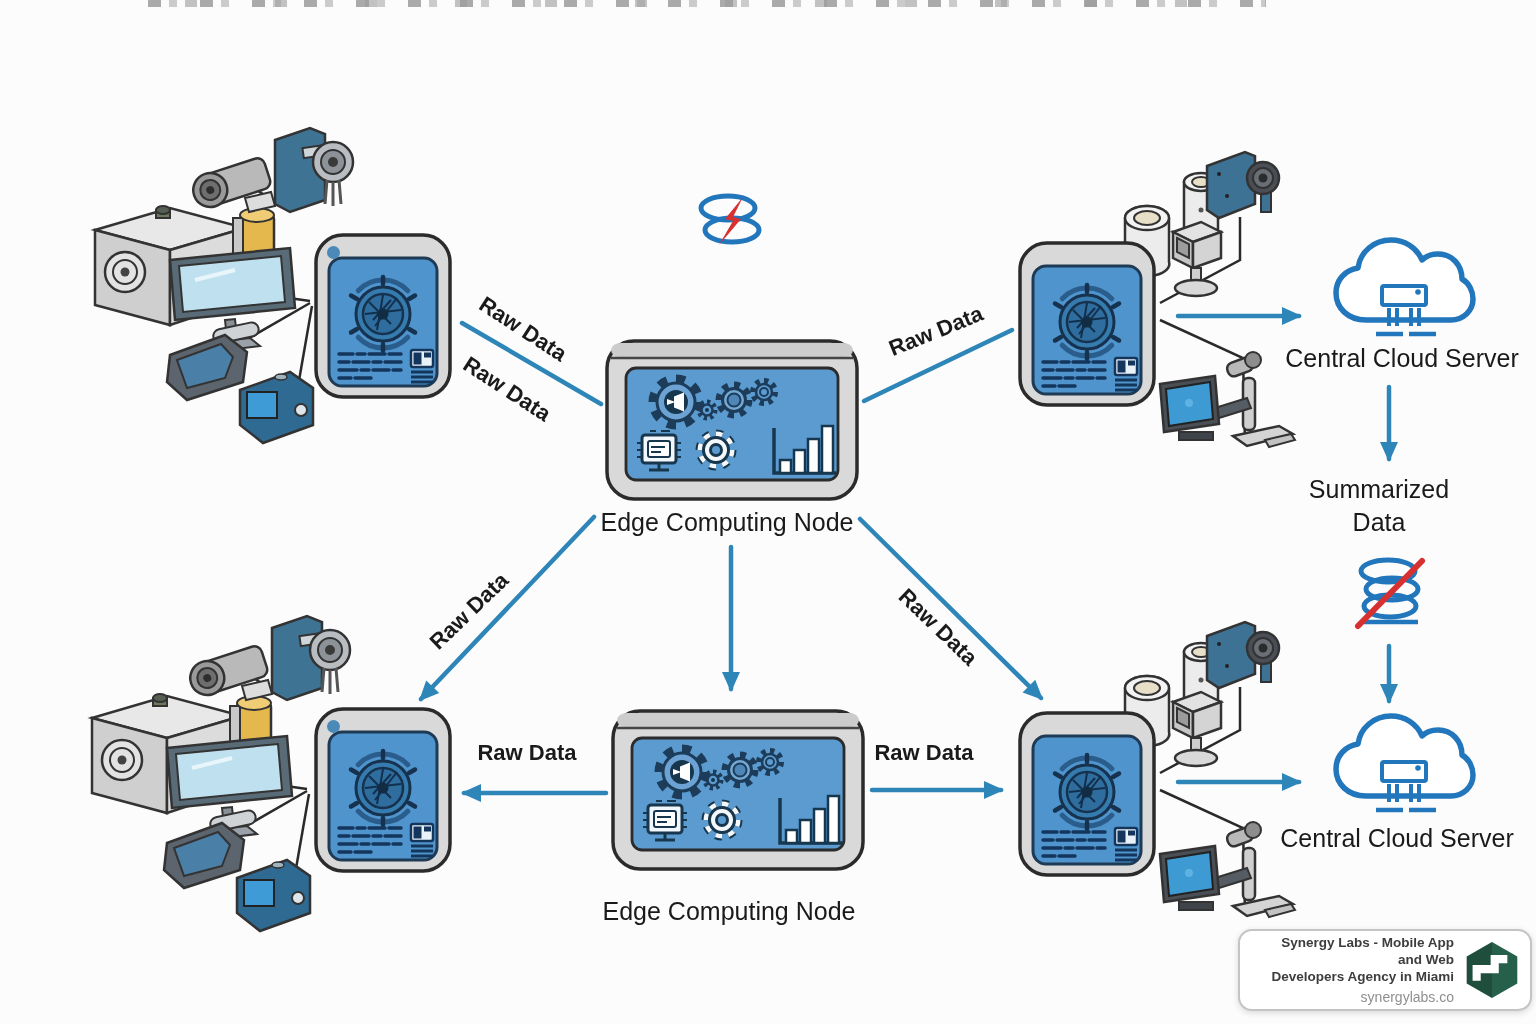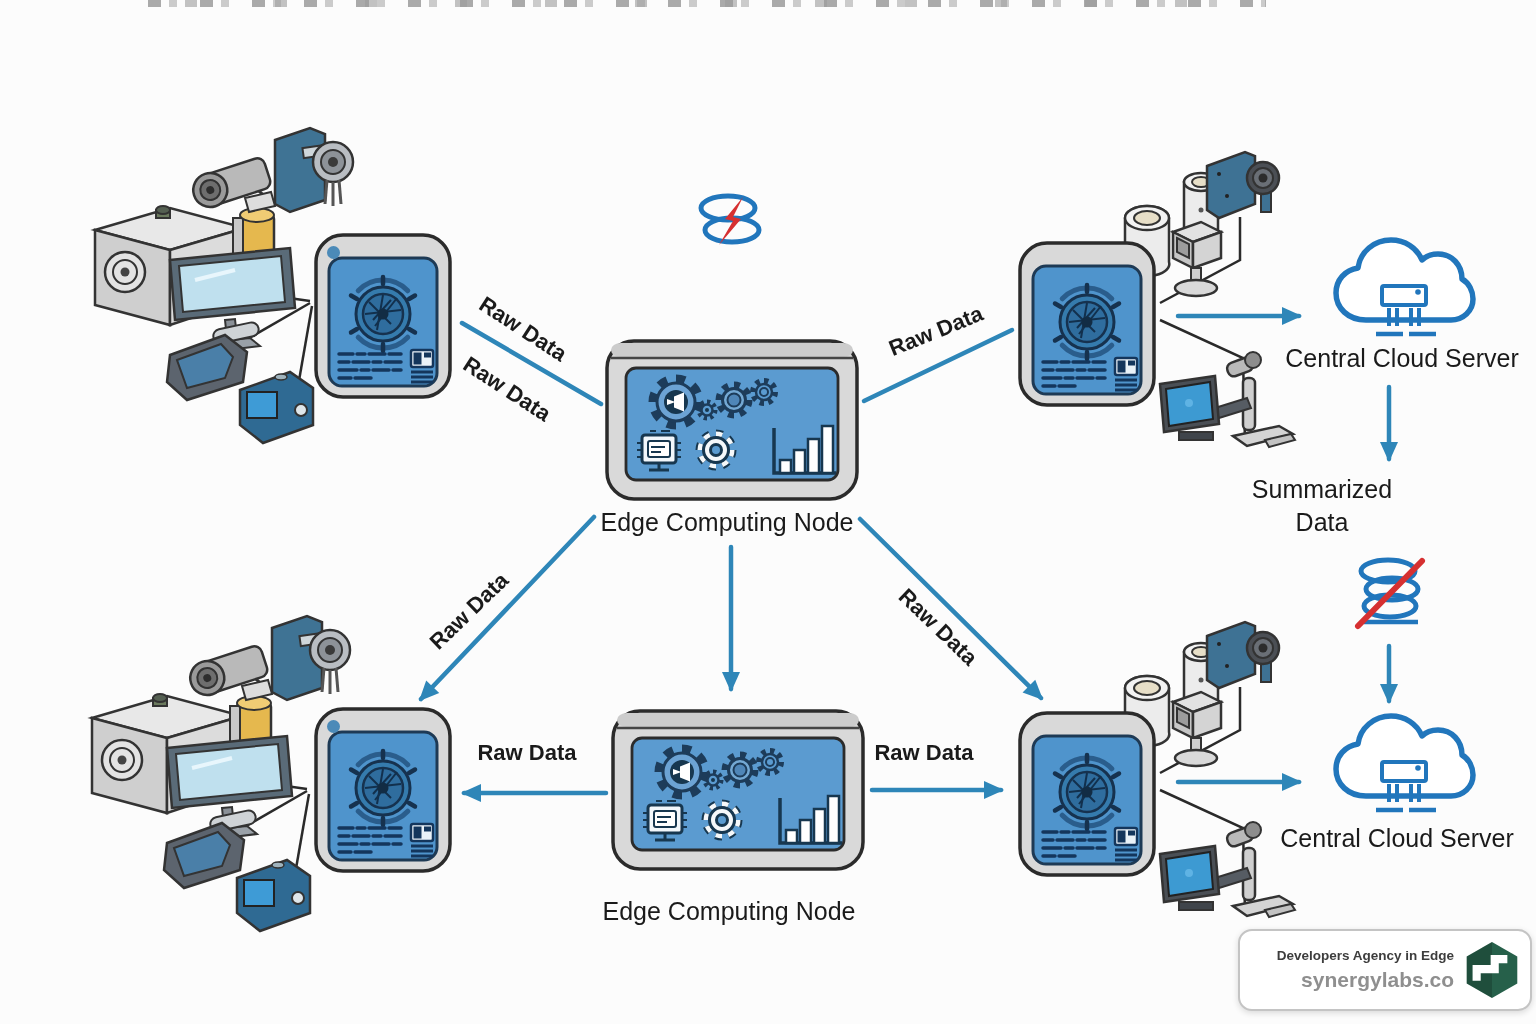--- a/index.html
+++ b/index.html
@@ -23,21 +23,21 @@
       repeating-linear-gradient(90deg, transparent 0 37px, rgba(40,40,40,.6) 37px 49px, transparent 49px 90px);
   }
   .footer-card{
     position:absolute;left:1238px;top:929px;width:294px;height:82px;
     background:#ffffff;border:2px solid #c4c4c4;border-radius:14px;
     box-shadow:0 2px 6px rgba(0,0,0,.14);
     display:flex;align-items:center;box-sizing:border-box;padding:8px 10px 8px 14px;
   }
   .footer-text{flex:1;text-align:right;padding-right:10px;}
   .footer-line{font-size:13.5px;font-weight:700;color:#3d3d3d;line-height:1.25;}
-  .footer-url{font-size:21px;font-weight:700;color:#8f8f8f;margin-top:3px;}
+  .footer-url{font-size:14px;font-weight:400;color:#8f8f8f;margin-top:3px;}
 </style>
 </head>
 <body>
 
 <div class="canvas">
 
   <svg width="0" height="0" style="position:absolute" aria-hidden="true">
     <defs>
 
       <symbol id="sym-gateway" viewBox="0 0 140 168">
@@ -388,25 +388,26 @@
   <div class="label raw" style="left:938px;top:627px;transform:translate(-50%,-50%) rotate(44deg)">Raw Data</div>
   <div class="label raw" style="left:527px;top:753px;transform:translate(-50%,-50%)">Raw Data</div>
   <div class="label raw" style="left:924px;top:753px;transform:translate(-50%,-50%)">Raw Data</div>
 
   <div class="label big" style="left:727px;top:522px;transform:translate(-50%,-50%)">Edge Computing Node</div>
   <div class="label big" style="left:729px;top:911px;transform:translate(-50%,-50%)">Edge Computing Node</div>
 
   <div class="label big" style="left:1402px;top:358px;transform:translate(-50%,-50%)">Central Cloud Server</div>
   <div class="label big" style="left:1397px;top:838px;transform:translate(-50%,-50%)">Central Cloud Server</div>
 
-  <div class="label big center-text" style="left:1322px;top:505px;width:170px;transform:translate(-50%,-50%)">Summarized Data</div>
+  <div class="label big center-text" style="left:1379px;top:505px;width:170px;transform:translate(-50%,-50%)">Summarized Data</div>
 
   <div class="footer-card">
     <div class="footer-text">
-      <div class="footer-line">Developers Agency in Edge</div>
+      <div class="footer-line">Synergy Labs - Mobile App and Web</div>
+      <div class="footer-line">Developers Agency in Miami</div>
       <div class="footer-url">synergylabs.co</div>
     </div>
     <svg width="56" height="58" viewBox="0 0 62 64">
       <use href="#sym-logo"></use>
     </svg>
   </div>
 
 </div>
 
 </body></html>

